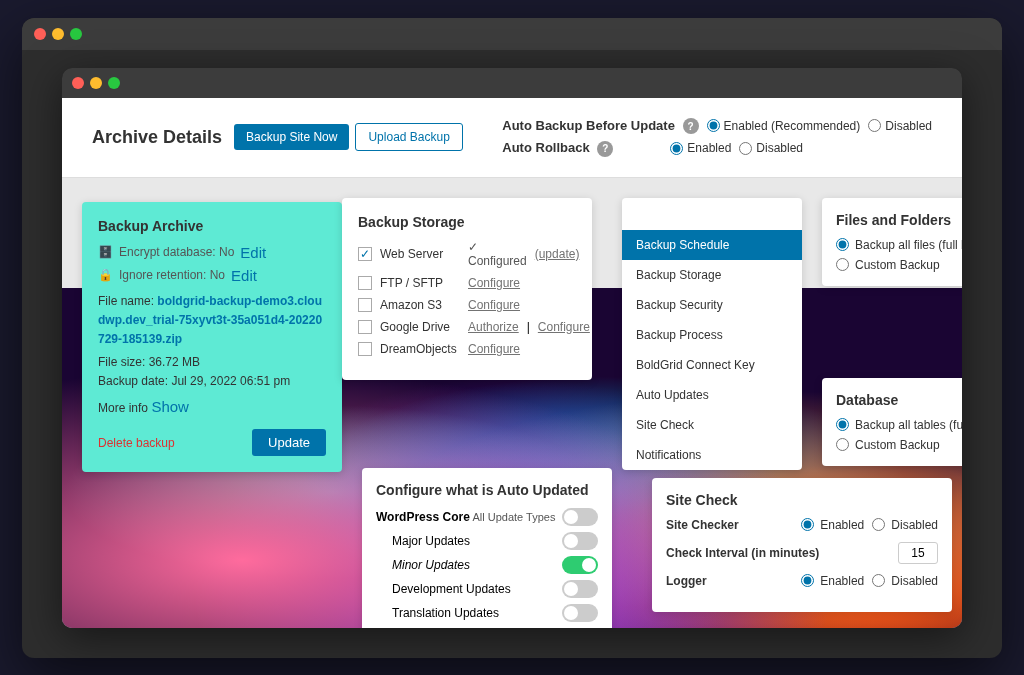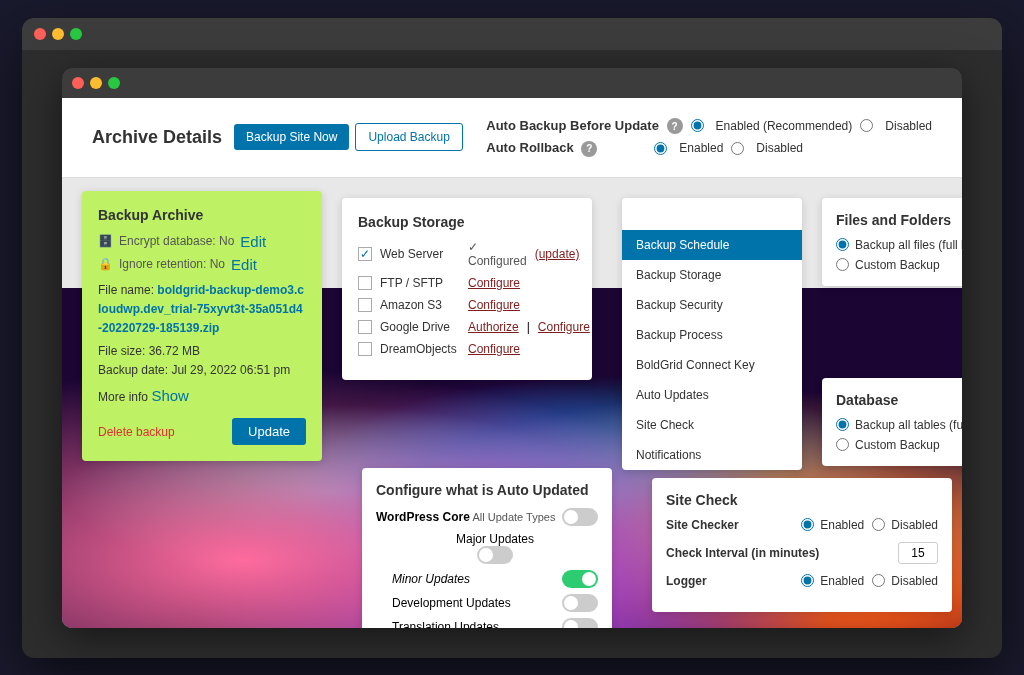--- a/index.html
+++ b/index.html
@@ -160,31 +160,31 @@
       background: #999;
       color: white;
       font-size: 10px;
       font-weight: bold;
       margin-left: 4px;
     }
 
     .radio-option {
       display: flex;
       align-items: center;
-      gap: 12px;
+      gap: 4px;
       font-size: 12px;
     }
 
     
     .card-backup-archive {
       position: absolute;
-      top: 93px;
+      top: 104px;
       left: 20px;
-      width: 240px;
-      background: #bef264;
+      width: 260px;
+      background: #5eead4;
       border-radius: 4px;
       padding: 16px;
       box-shadow: 0 2px 8px rgba(0,0,0,0.15);
       z-index: 20;
     }
 
     .card-title {
       font-size: 14px;
       font-weight: 700;
       color: #333;
@@ -267,21 +267,21 @@
       min-width: 80px;
       color: #333;
       font-weight: 500;
     }
 
     .configured-text {
       color: #555;
     }
 
     .link-text {
-      color: #7f1d1d;
+      color: #737373;
       text-decoration: underline;
       cursor: pointer;
     }
 
     .checkbox-custom {
       width: 14px;
       height: 14px;
       border: 1px solid #aaa;
       display: inline-flex;
       align-items: center;
@@ -629,21 +629,21 @@
 
       <div class="card-auto-update">
         <div class="card-title">Configure what is Auto Updated</div>
 
         <div class="auto-update-row">
           <span class="wp-core-label">WordPress Core</span>
           <span style="font-size:11px;color:#555;margin-right:4px;">All Update Types</span>
           <div class="toggle"></div>
         </div>
 
-        <div class="auto-update-row" style="padding-left:16px;flex-direction:column;">
+        <div class="auto-update-row" style="padding-left:16px;">
           <span>Major Updates</span>
           <div class="toggle"></div>
         </div>
 
         <div class="auto-update-row" style="padding-left:16px;font-style:italic;">
           <span>Minor Updates</span>
           <div class="toggle on"></div>
         </div>
 
         <div class="auto-update-row" style="padding-left:16px;">

